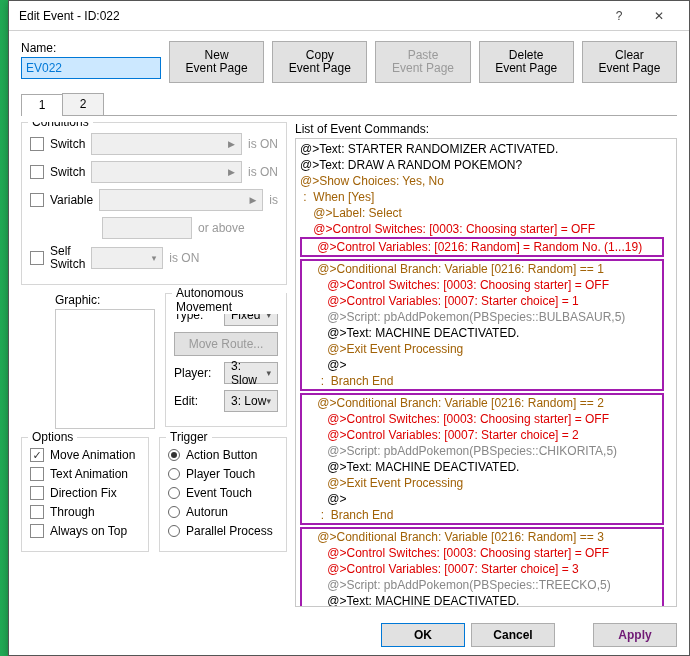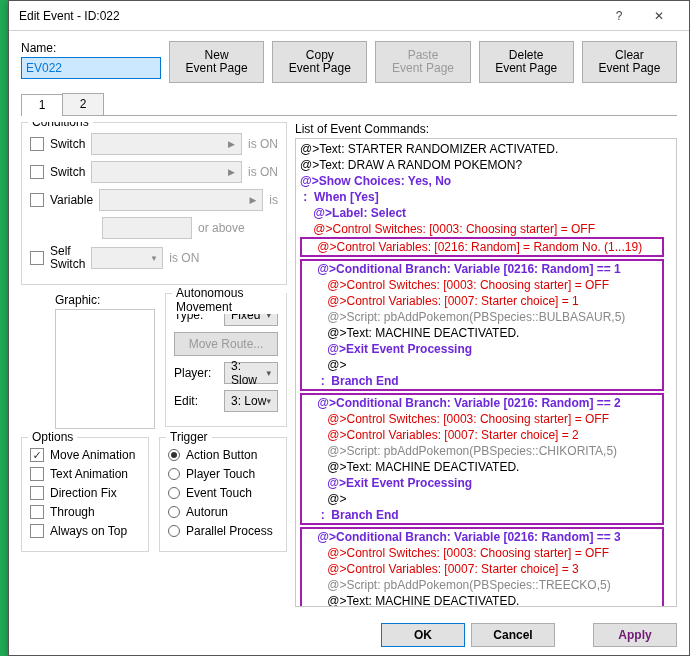--- a/index.html
+++ b/index.html
@@ -47,21 +47,21 @@
 .opts, .trig { flex: 1; border: 1px solid #d6d6d6; padding: 10px 8px 8px; position: relative; }
 .opts .legend, .trig .legend { position: absolute; top: -8px; left: 6px; background: #fff; padding: 0 4px; }
 .orow { display: flex; align-items: center; gap: 6px; margin-bottom: 5px; }
 .right { flex: 1; display: flex; flex-direction: column; }
 .right .lbl { margin-bottom: 2px; }
 .cmd-box { flex: 1; border: 1px solid #c8c8c8; background: #fff; position: relative; overflow: hidden; }
 .cmd-list { position: absolute; inset: 0; overflow-y: scroll; padding: 2px 4px 2px 4px; font-family: "Segoe UI", sans-serif; }
 .ln { white-space: pre; line-height: 16px; }
 .gbox { border: 2px solid #a21caf; display:block; margin: 0 8px 2px 0; padding: 0 2px; }
 .c-blk { color: #000; }
-.c-blue { color: #6d28d9; font-weight: bold; }
+.c-blue { color: #a16207; }
 .c-red { color: #d00; }
 .c-gray { color: #888; }
 .footer { display: flex; justify-content: flex-end; gap: 6px; padding: 8px 12px; }
 .fbtn { width: 84px; height: 24px; border: 1px solid #adadad; background: #e1e1e1; display: flex; align-items: center; justify-content: center; cursor: pointer; font-weight: bold; }
 .fbtn.primary { border: 1.5px solid #0078d7; }
 .fbtn.disabled { color: #701a75; margin-left: 32px; }
 ::-webkit-scrollbar { width: 16px; }
 ::-webkit-scrollbar-track { background: #f0f0f0; }
 ::-webkit-scrollbar-thumb { background: #c8c8c8; border: 1px solid #aaa; }
 </style>

